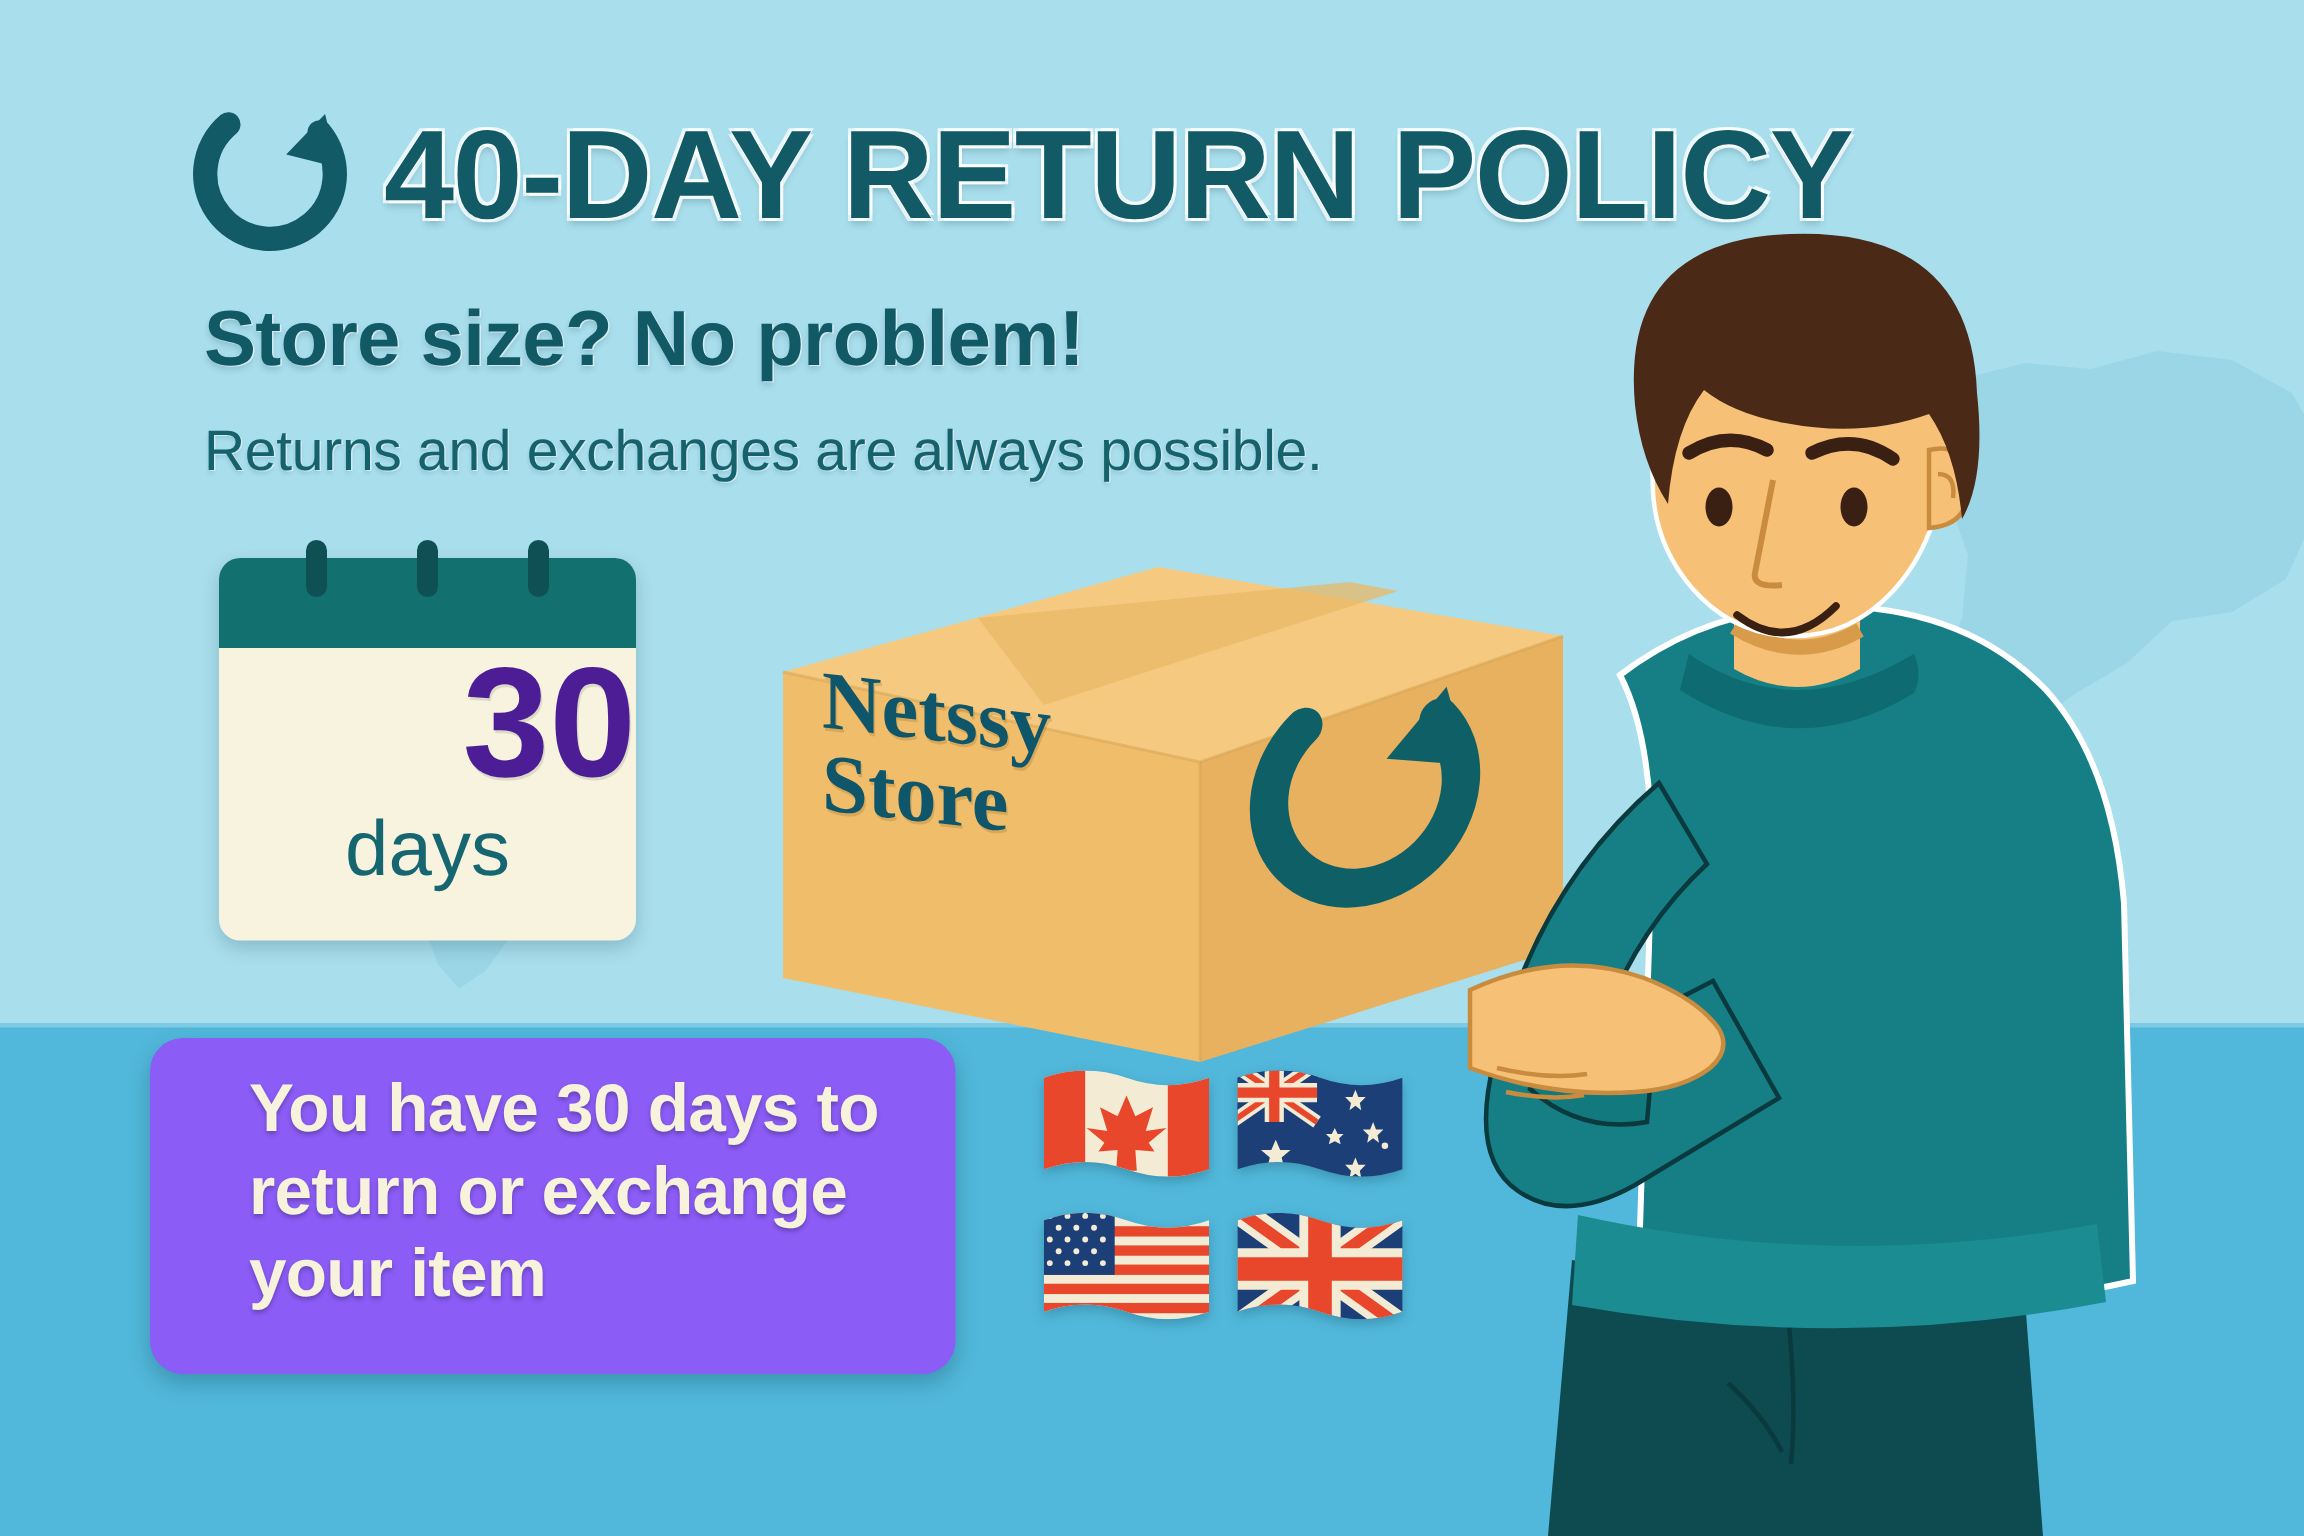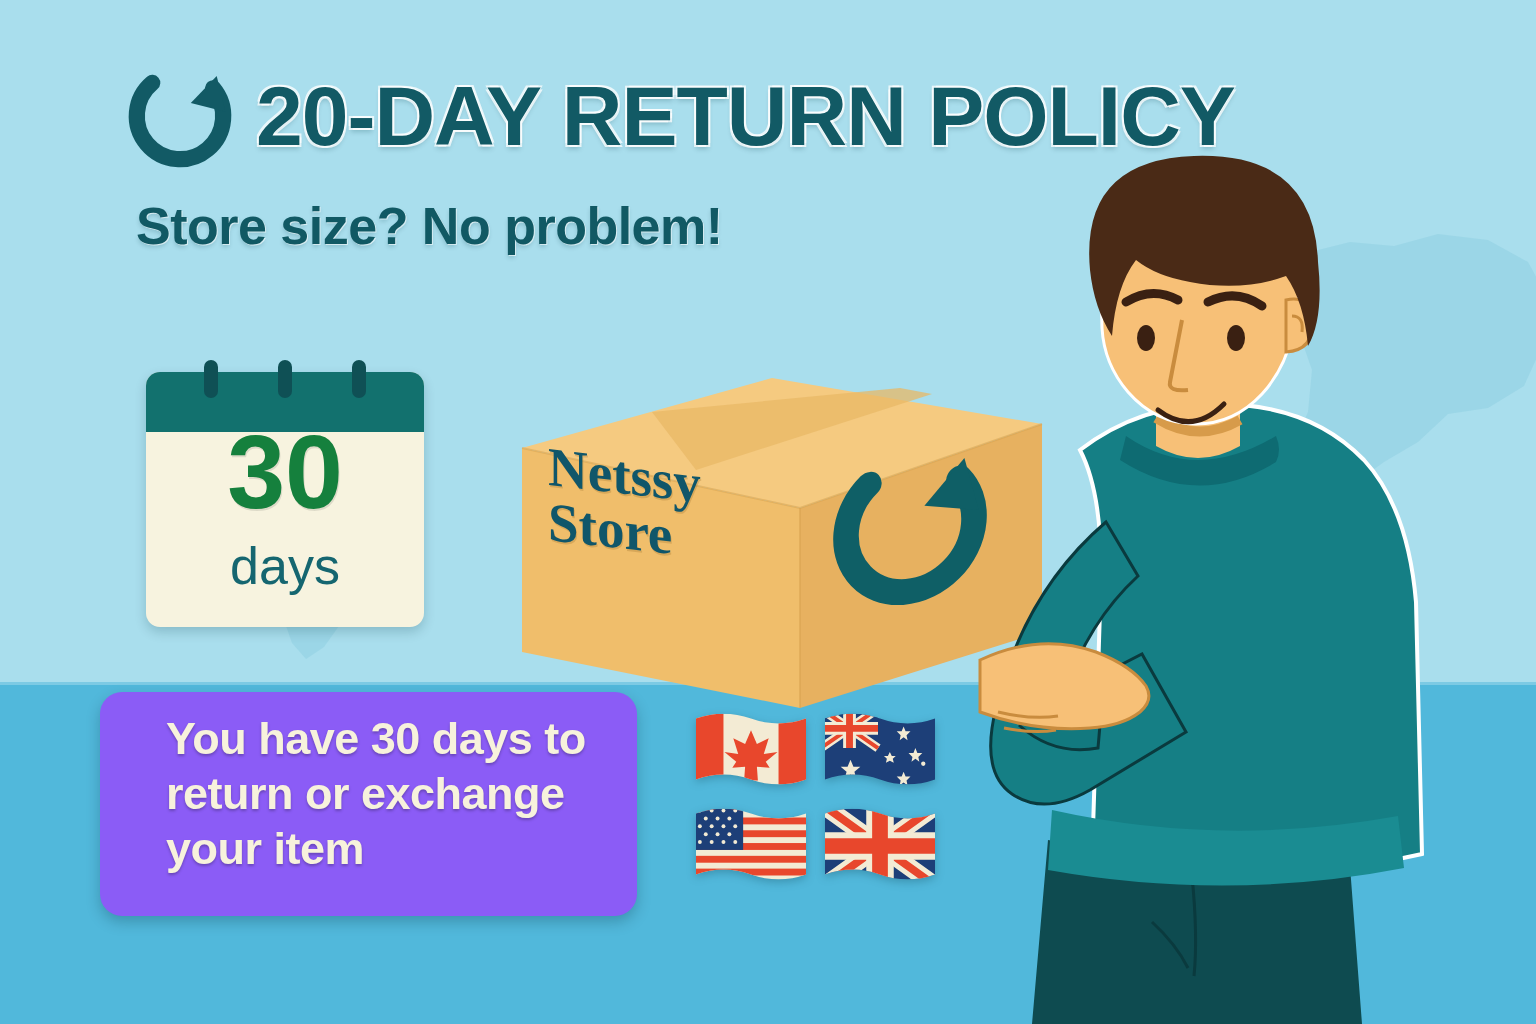--- a/index.html
+++ b/index.html
@@ -44,22 +44,22 @@
   .calendar{
     position:absolute;left:146px;top:372px;width:278px;height:255px;
     border-radius:14px;background:#F7F3DF;
     box-shadow:0 5px 12px rgba(0,50,60,.20);
     overflow:visible;
   }
   .cal-head{position:absolute;left:0;top:0;width:100%;height:60px;background:#12716E;border-radius:14px 14px 0 0;}
   .cal-ring{position:absolute;top:-12px;width:14px;height:38px;border-radius:8px;background:#0F5055;}
   .cal-ring.r1{left:58px;} .cal-ring.r2{left:132px;} .cal-ring.r3{left:206px;}
   .cal-num{
-    position:absolute;left:0;top:48px;width:100%;text-align:center;
-    font-size:104px;font-weight:bold;color:#15803d;line-height:1;
+    position:absolute;left:0;top:58px;width:100%;text-align:right;
+    font-size:104px;font-weight:bold;color:#4c1d95;line-height:1;
     text-shadow:1px 2px 0 rgba(0,0,0,.10);
   }
   .cal-sub{
     position:absolute;left:0;top:168px;width:100%;text-align:center;
     font-size:52px;font-weight:normal;color:#156670;line-height:1;
   }
 
   
   .banner{
     position:absolute;left:100px;top:692px;width:537px;height:224px;
@@ -108,24 +108,25 @@
     </g>
   </svg>
 
   <div class="title-row">
     <svg class="title-icon" viewBox="0 0 100 100" aria-hidden="true">
       <g>
         <path d="M50 10 A40 40 0 1 0 90 50" fill="none" stroke="#125A65" stroke-width="15" stroke-linecap="round" transform="rotate(-40 50 50)"></path>
         <path d="M84 13 L92 46 L60 38 Z" fill="#125A65"></path>
       </g>
     </svg>
-    <div class="title-text">20-DAY RETURN POLICY</div>
+    <div class="title-text">40-DAY RETURN POLICY</div>
   </div>
 
   <div class="subtitle">Store size? No problem!</div>
+  <div class="subtitle2">Returns and exchanges are always possible.</div>
 
   <div class="calendar">
     <div class="cal-head"></div>
     <div class="cal-ring r1"></div>
     <div class="cal-ring r2"></div>
     <div class="cal-ring r3"></div>
     <div class="cal-num">30</div>
     <div class="cal-sub">days</div>
   </div>
 

